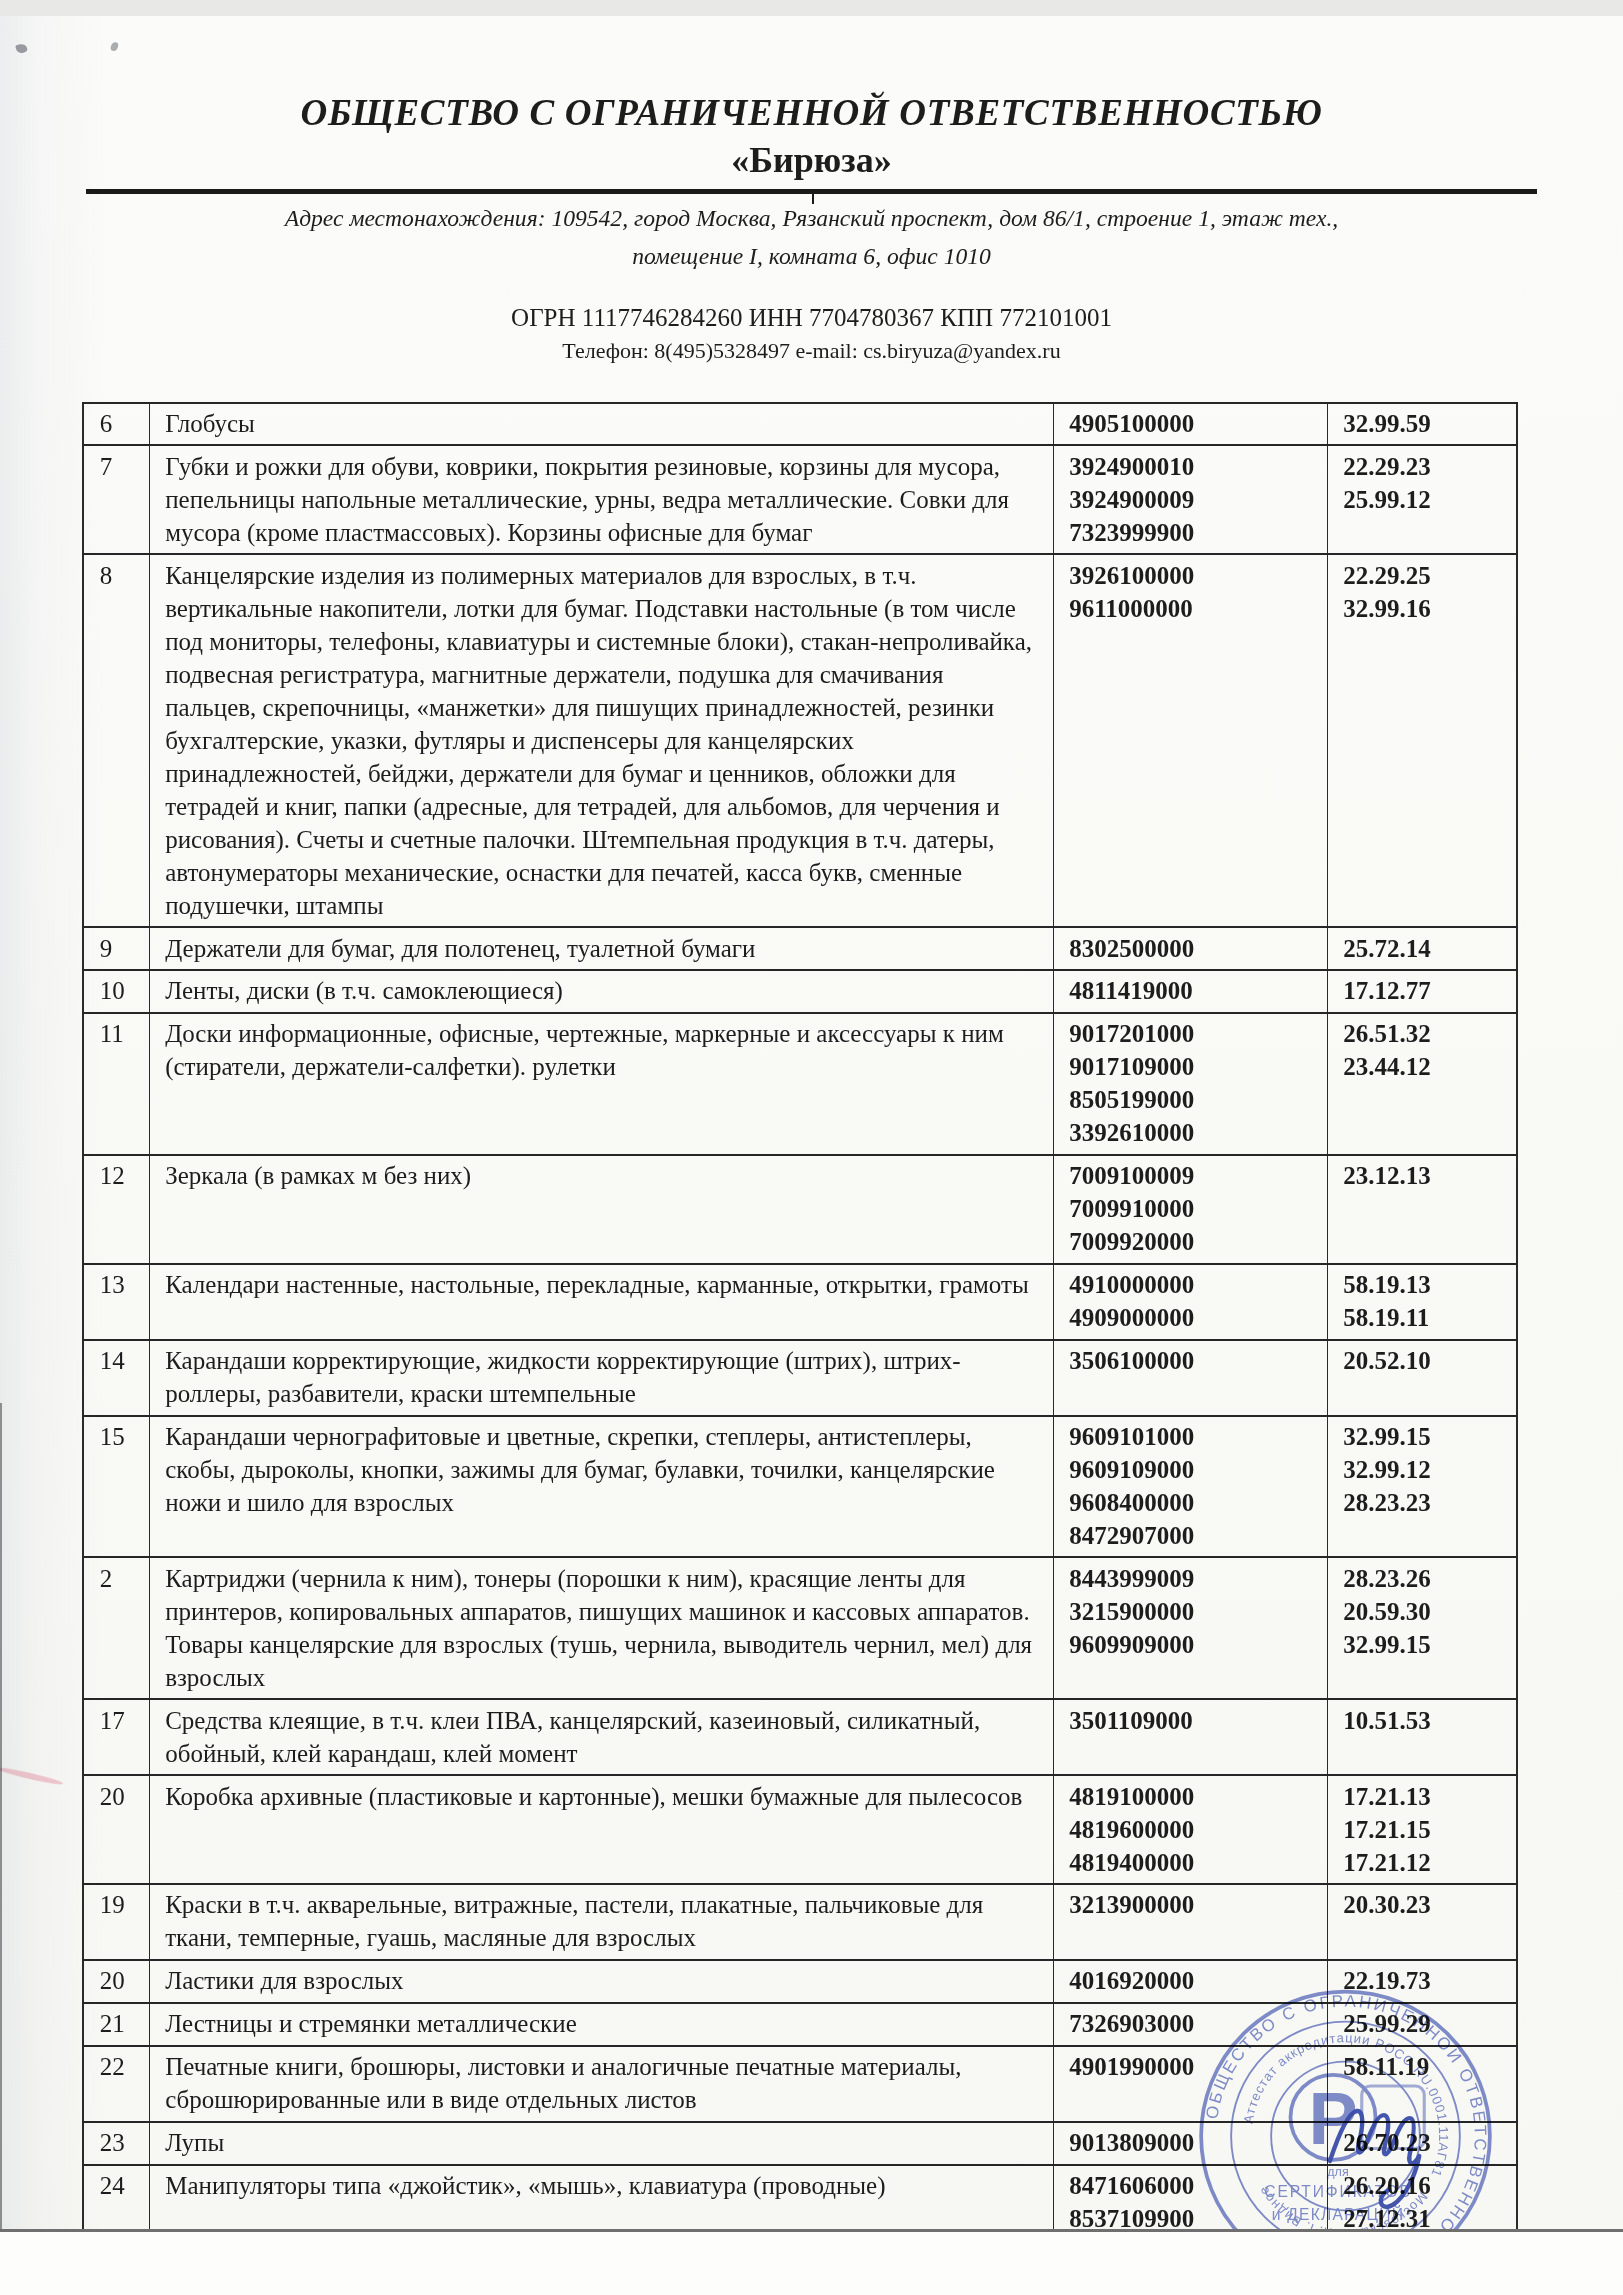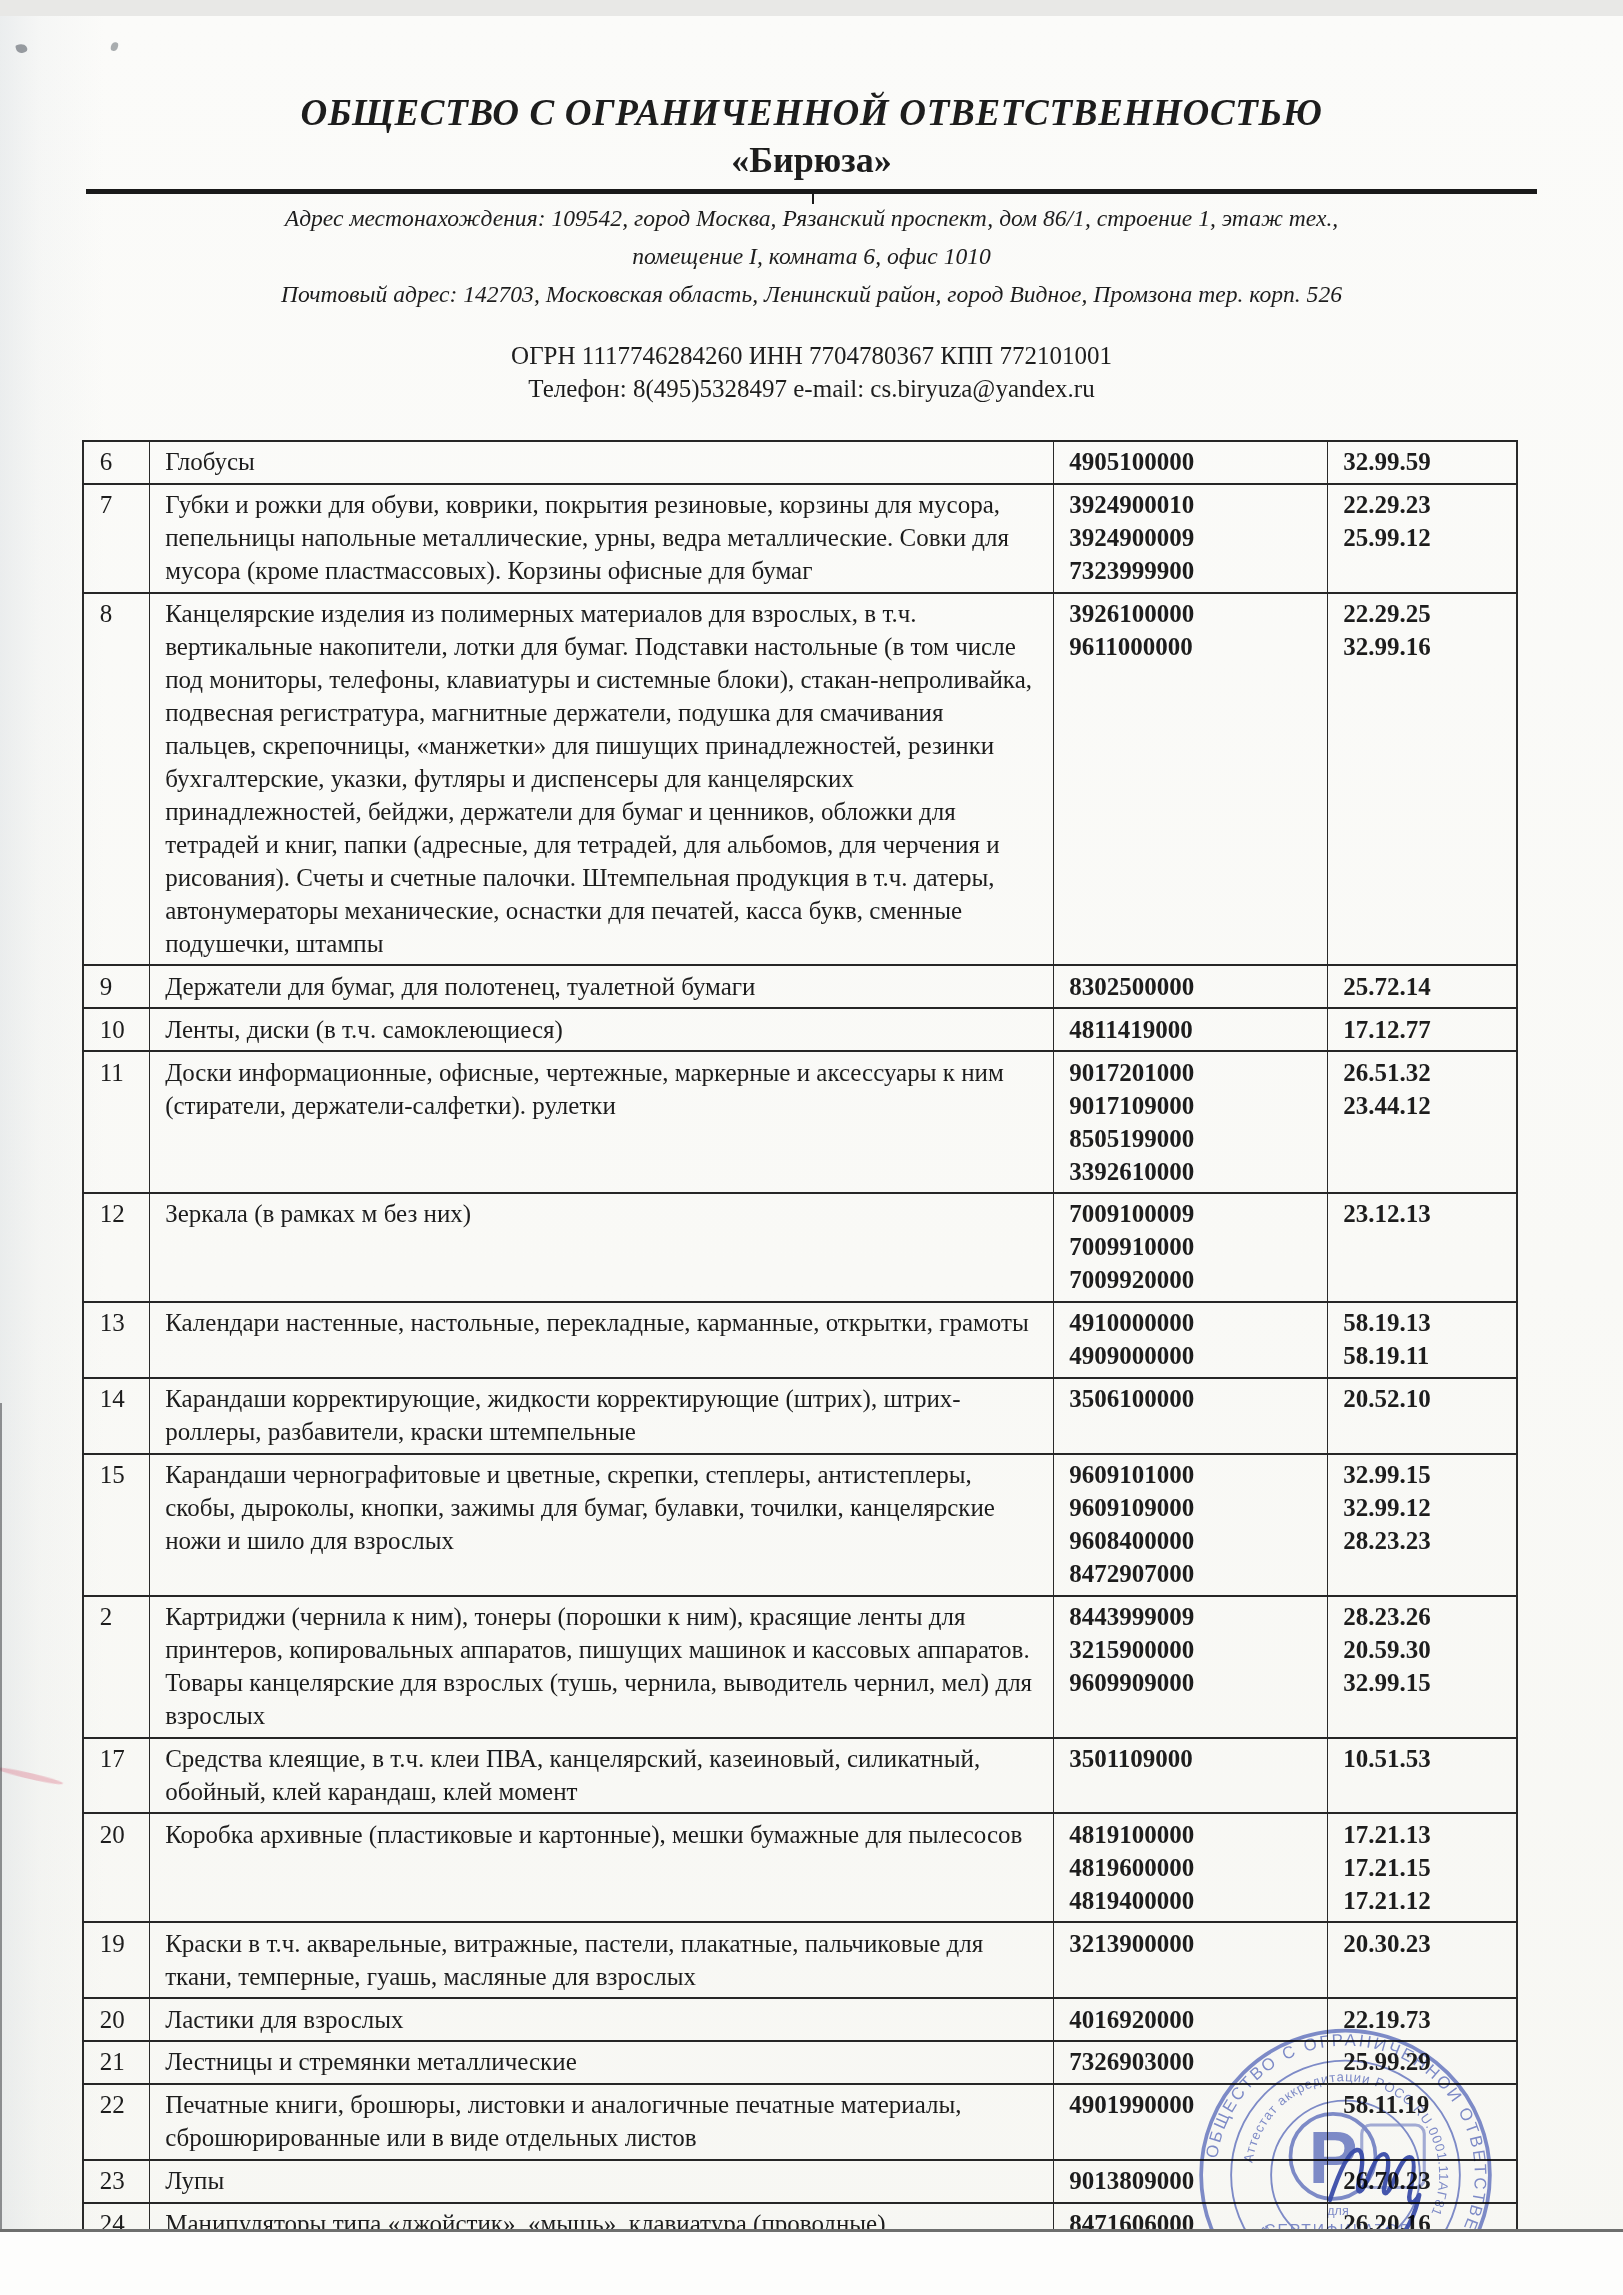--- a/index.html
+++ b/index.html
@@ -25,21 +25,21 @@
 
   
   .header{position:relative;text-align:center;}
   .title{padding-top:76px;font-size:37px;line-height:41px;font-weight:bold;font-style:italic;letter-spacing:0.7px;}
   .subtitle{margin-top:7.9px;font-size:36px;line-height:38px;font-weight:bold;}
   .rule{margin:10.5px auto 0;width:1451px;height:4.6px;background:#1a1a1a;position:relative;}
   .rule .tick{position:absolute;left:50%;top:3.9px;width:2.6px;height:10.5px;background:#1a1a1a;}
   .addr{margin:5.2px 39px 0;font-size:23.6px;line-height:33px;font-style:italic;}
   .addr.first{margin-top:7.9px;}
   .reg{margin-top:27.5px;font-size:25px;line-height:33px;}
-  .contact{margin-top:0;font-size:25px;line-height:33px;}
+  .contact{margin-top:0;font-size:22px;line-height:33px;}
 
   
   .table-wrap{position:relative;margin:35px 107px 0 82px;}
   table.goods{border-collapse:collapse;table-layout:fixed;width:1434px;
     border:2.6px solid #2a2a2a;}
   col.c-num{width:66px;}
   col.c-desc{width:904px;}
   col.c-code{width:274px;}
   col.c-okpd{width:190px;}
   td{vertical-align:top;font-size:25px;line-height:33px;
@@ -69,21 +69,20 @@
   <div class="left-scan-edge"></div>
 
   <div class="header">
     <div class="title">ОБЩЕСТВО С ОГРАНИЧЕННОЙ ОТВЕТСТВЕННОСТЬЮ</div>
     <div class="subtitle">«Бирюза»</div>
     <div class="rule">
         <span class="tick"></span>
       </div>
     <div class="addr first">Адрес местонахождения: 109542, город Москва, Рязанский проспект, дом 86/1, строение 1, этаж тех.,</div>
     <div class="addr">помещение I, комната 6, офис 1010</div>
-    <div class="addr">Почтовый адрес: 142703, Московская область, Ленинский район, город Видное, Промзона тер. корп. 526</div>
     <div class="reg">ОГРН 1117746284260 ИНН 7704780367 КПП 772101001</div>
     <div class="contact">Телефон: 8(495)5328497 e-mail: cs.biryuza@yandex.ru</div>
   </div>
 
   <div class="table-wrap">
     <table class="goods">
       <colgroup>
         <col class="c-num">
           <col class="c-desc">
           <col class="c-code">

